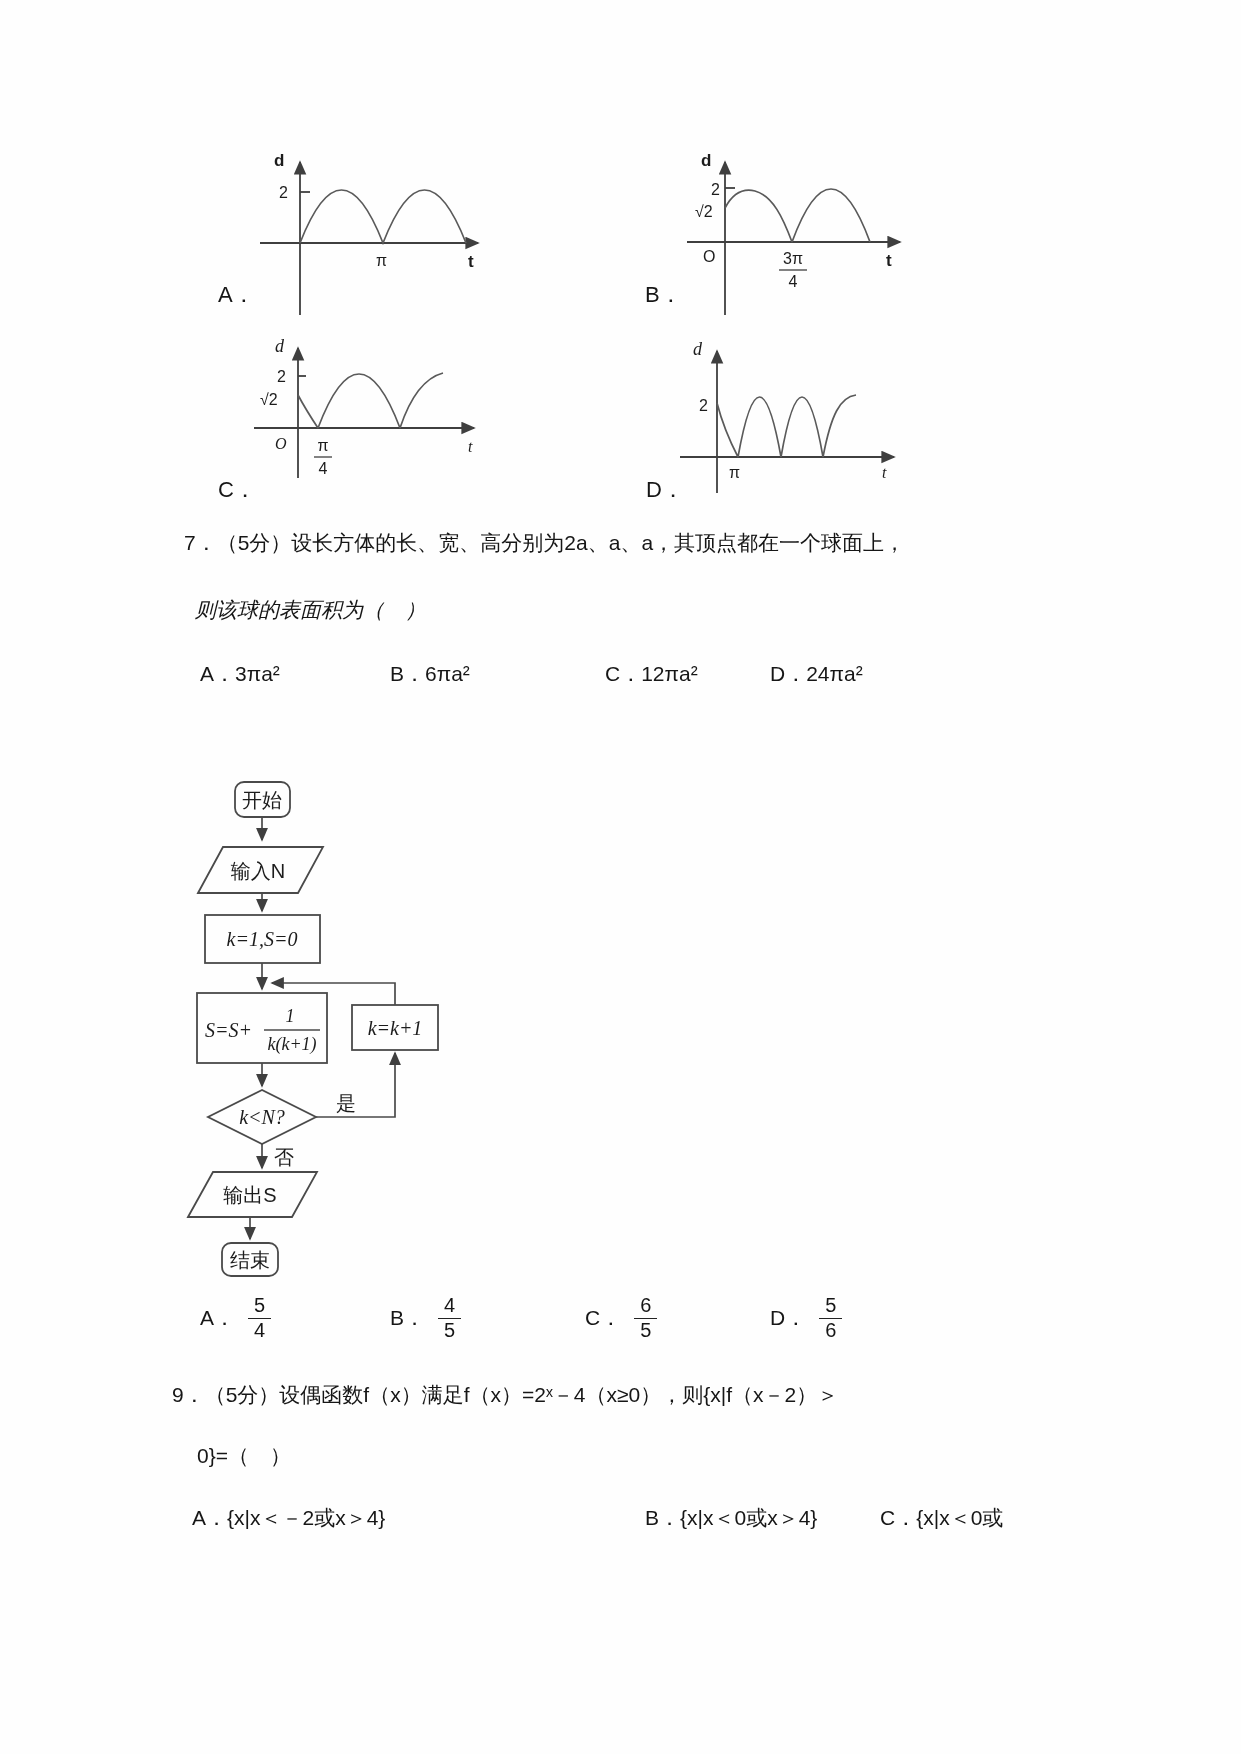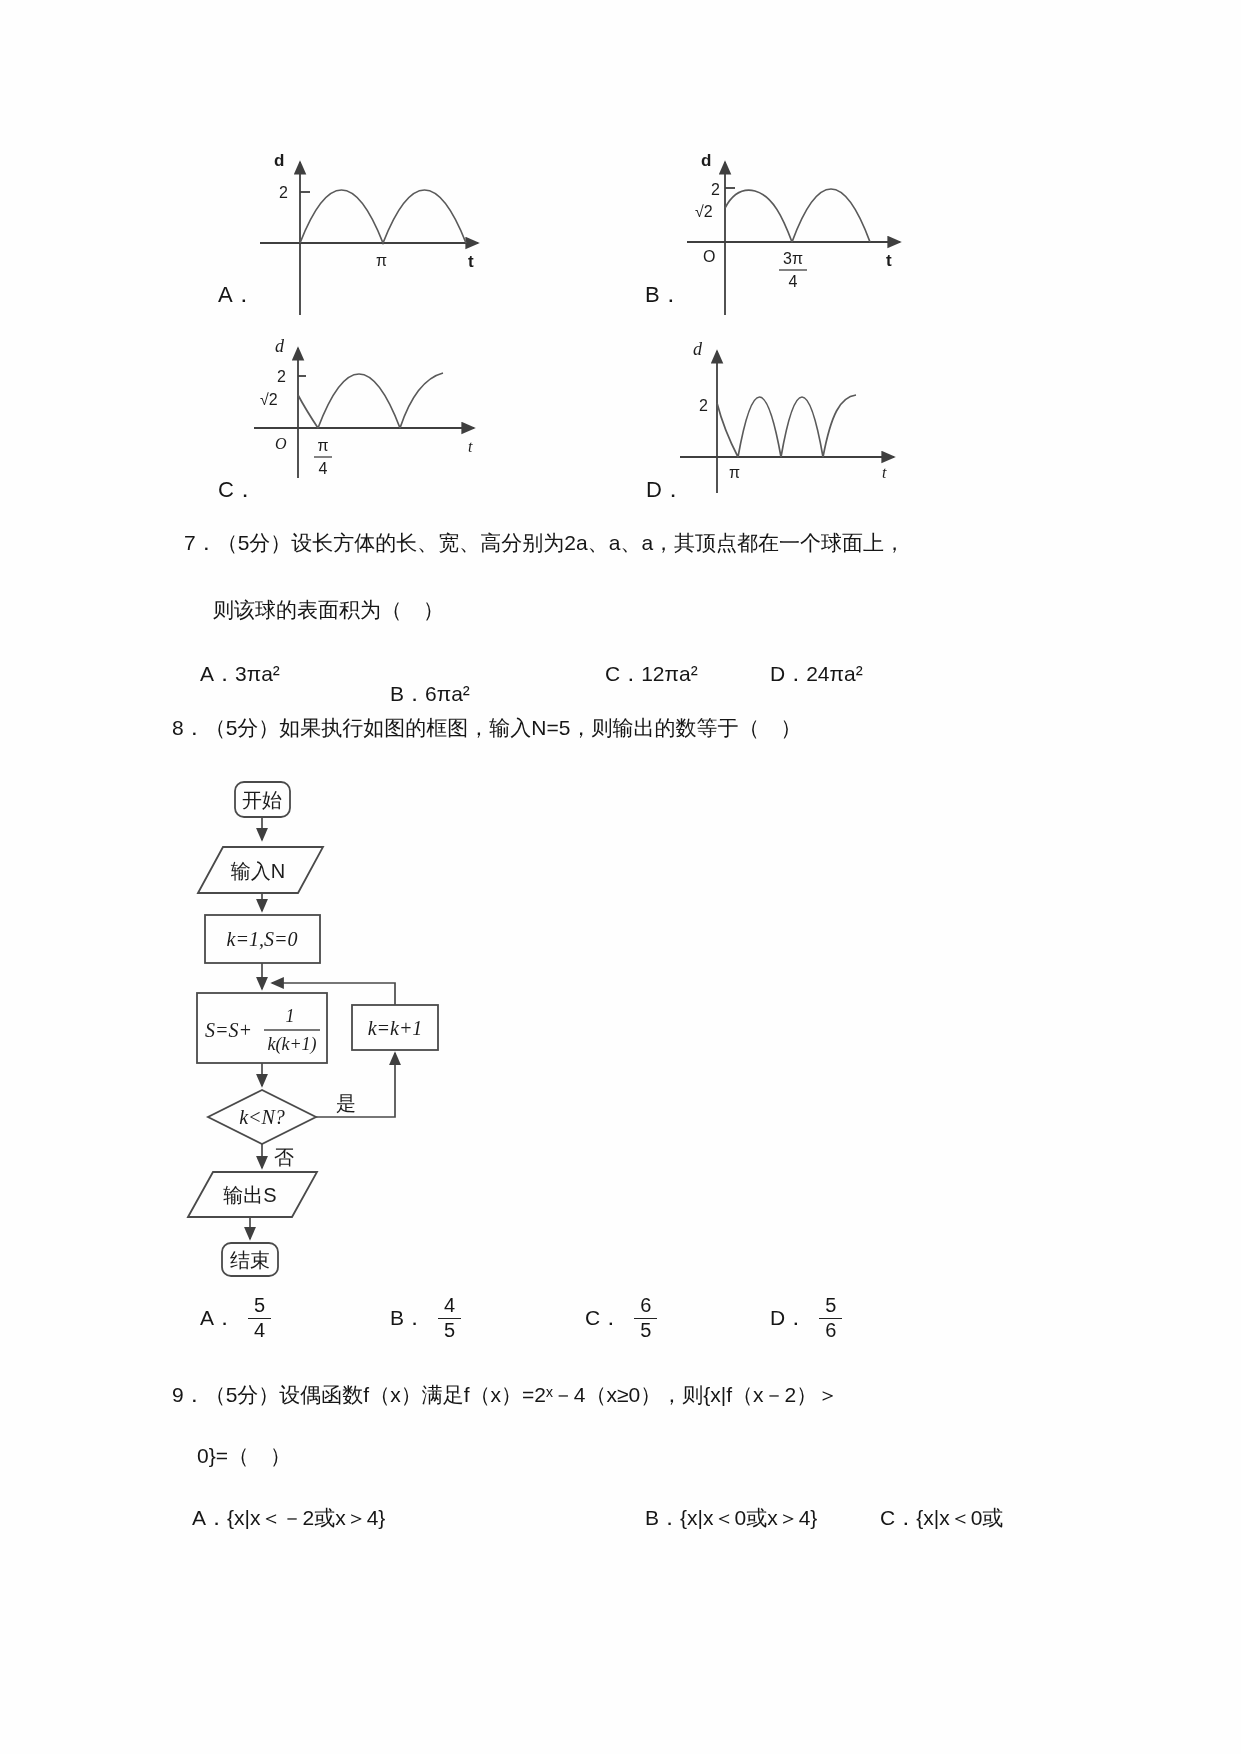--- a/index.html
+++ b/index.html
@@ -103,27 +103,26 @@
     <line class="ax" x1="12" y1="122" x2="226" y2="122" marker-end="url(#arrD)"></line>
     <path class="cv" d="M49,68 Q56,95 70,122 M70,122 Q91.5,2 113,122 M113,122 Q134,2 155,122 M155,122 C163,80 172,62 188,60"></path>
     <text class="gser" x="25" y="20">d</text>
     <text class="gtxt" x="31" y="76">2</text>
     <text class="gtxt" x="61" y="143">π</text>
     <text class="gser" x="214" y="143" style="font-size:16px">t</text>
   </svg>
   <div class="abcd" style="left:646px;top:475px;">D．</div>
 
   <div class="t" style="left:172px;top:530px;margin-left:12px;">7．（5分）设长方体的长、宽、高分别为2a、a、a，其顶点都在一个球面上，</div>
-  <div class="t" style="left:213px;top:597px;">则该球的表面积为（　）</div>
+  <div class="t" style="left:195px;top:597px;font-style:italic;">则该球的表面积为（　）</div>
   <div class="opt" style="left:200px;top:660px;"><span>A．</span><span>3πa²</span></div>
-  <div class="opt" style="left:390px;top:680px;"><span>B．</span><span>6πa²</span></div>
+  <div class="opt" style="left:390px;top:660px;"><span>B．</span><span>6πa²</span></div>
   <div class="opt" style="left:605px;top:660px;"><span>C．</span><span>12πa²</span></div>
   <div class="opt" style="left:770px;top:660px;"><span>D．</span><span>24πa²</span></div>
 
-  <div class="t" style="left:172px;top:715px;">8．（5分）如果执行如图的框图，输入N=5，则输出的数等于（　）</div>
 
   <svg style="left:150px;top:750px;" width="320" height="540" viewBox="0 0 320 540">
     <defs>
       <marker id="arrF" markerWidth="10" markerHeight="10" refX="7" refY="3.5" orient="auto">
         <polygon points="0,0 8,3.5 0,7" fill="#3f3f3f"></polygon>
       </marker>
     </defs>
 
     <rect class="fbox" x="85" y="32" width="55" height="35" rx="9"></rect>
     <text class="ftxt" x="112" y="57" text-anchor="middle">开始</text>

